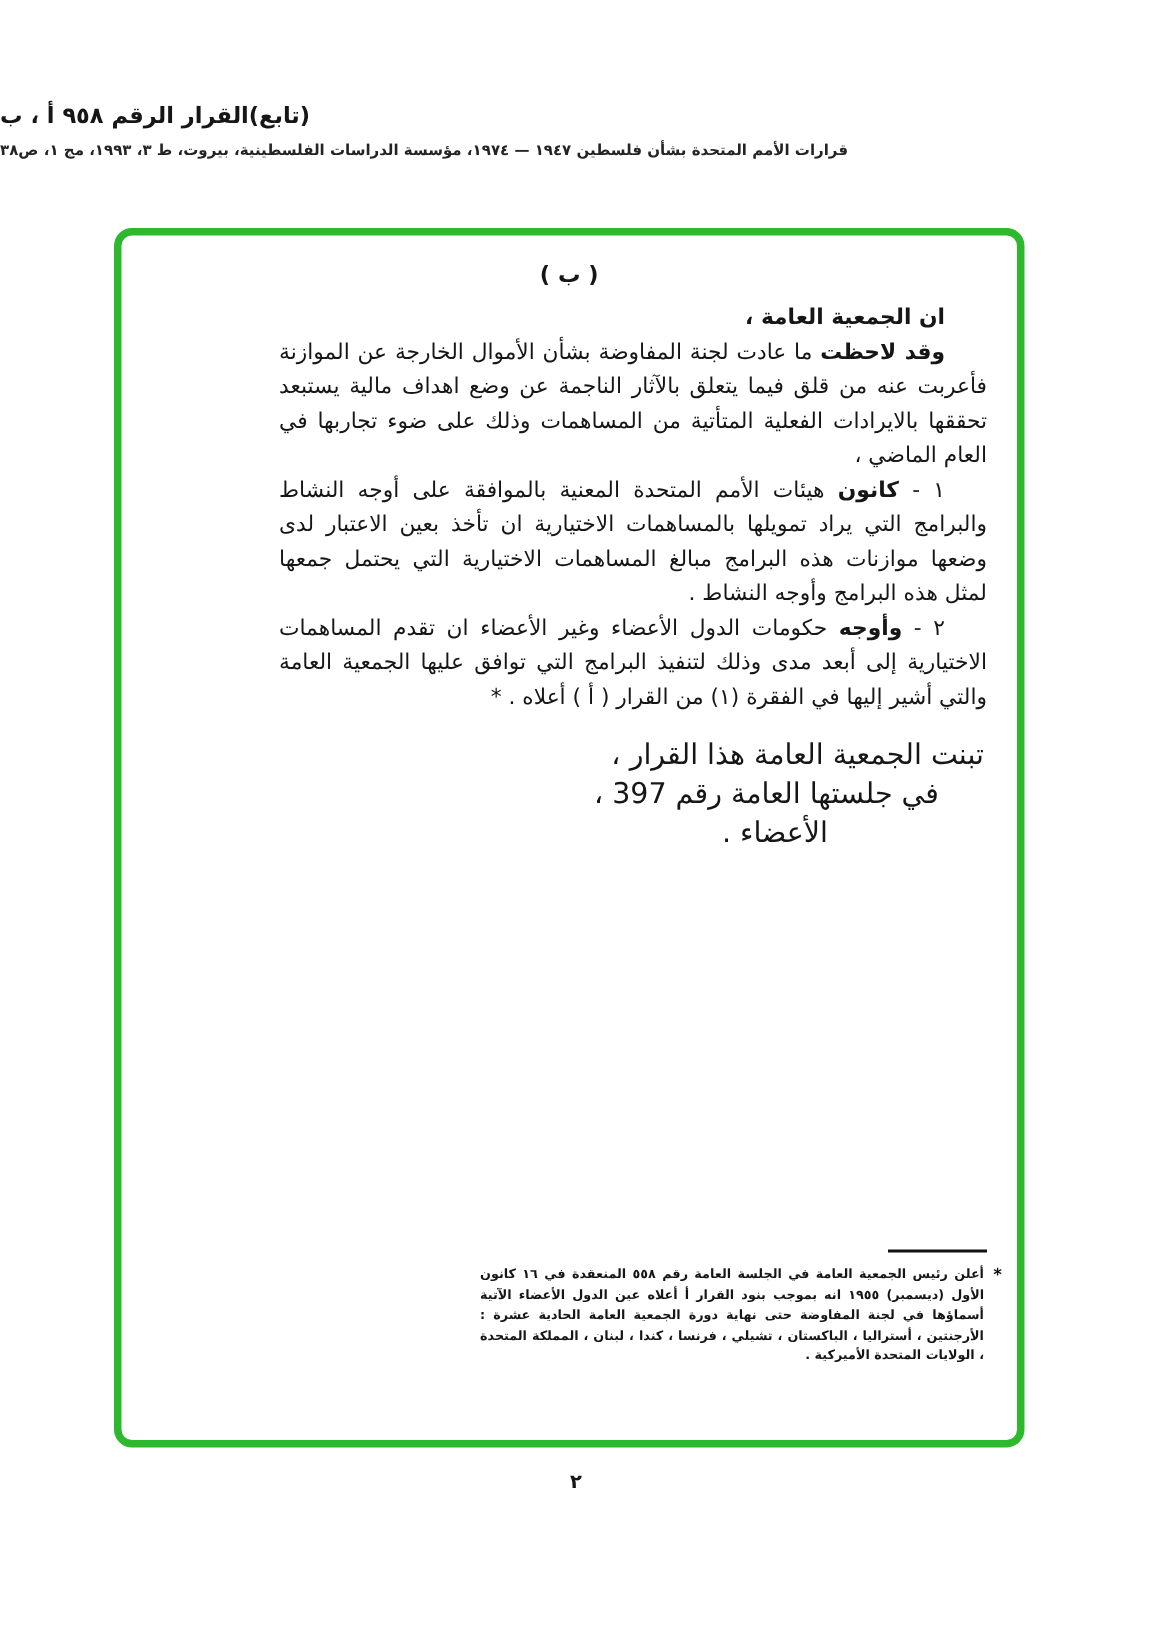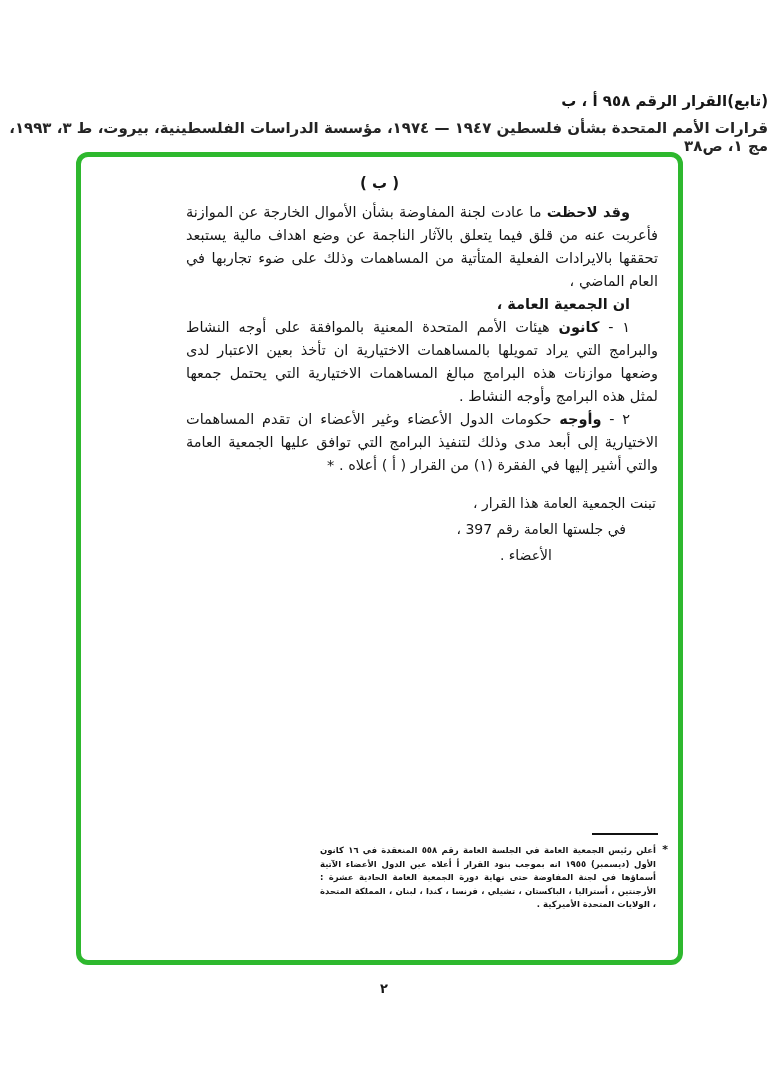--- a/index.html
+++ b/index.html
@@ -3,39 +3,39 @@
 <meta charset="utf-8">
 <style>
   * { margin:0; padding:0; box-sizing:border-box; }
   html, body { background:#ffffff; }
   body {
     width:768px; height:1085px; position:relative; overflow:hidden;
     font-family:"DejaVu Sans", sans-serif; color:#161616;
   }
   .page { position:absolute; inset:0; direction:rtl; }
 
-  .header { position:absolute; top:92px; left:0; width:100%; text-align:right; }
+  .header { position:absolute; top:68px; left:0; width:100%; text-align:left; }
   .header-title { font-size:15px; font-weight:bold; letter-spacing:.3px; }
-  .header-source { font-size:15px; font-weight:bold; margin-top:9px; color:#242424; }
+  .header-source { font-size:10px; font-weight:bold; margin-top:9px; color:#242424; }
 
   .green-box {
     position:absolute; top:152px; left:76px; width:607px; height:813px;
     border:5px solid #2eb82e; border-radius:12px; background:#ffffff;
   }
 
   .section-label { text-align:center; font-weight:bold; font-size:15px; margin-top:17px; }
 
   .body-text {
     width:472px; margin-top:9px; margin-right:20px; margin-left:auto;
     font-size:14.5px; line-height:23px; text-align:justify;
   }
   .para { text-indent:28px; }
   .b { font-weight:bold; }
 
-  .adoption { margin-top:13px; font-size:14px; line-height:26px; }
+  .adoption { margin-top:13px; font-size:19px; line-height:26px; }
   .adoption-line-0 { margin-right:2px; }
   .adoption-line-1 { margin-right:32px; }
   .adoption-line-2 { margin-right:106px; }
 
   .footnote-rule {
     position:absolute; top:676px; right:20px; width:66px;
     border-top:2px solid #111;
   }
   .footnote {
     position:absolute; top:687px; right:22px; width:336px;
@@ -57,23 +57,23 @@
     <div class="header-title">(تابع)القرار الرقم ٩٥٨ أ ، ب</div>
     <div class="header-source">قرارات الأمم المتحدة بشأن فلسطين ١٩٤٧ — ١٩٧٤، مؤسسة الدراسات الفلسطينية، بيروت، ط ٣، ١٩٩٣، مج ١، ص٣٨</div>
   </div>
 
   <div class="green-box">
 
     <div class="section-label">( ب )</div>
 
     <div class="body-text">
 
+      <p class="para b">ان الجمعية العامة ،</p>
+
       <p class="para"><span class="b">وقد لاحظت</span><span> ما عادت لجنة المفاوضة بشأن الأموال الخارجة عن الموازنة فأعربت عنه من قلق فيما يتعلق بالآثار الناجمة عن وضع اهداف مالية يستبعد تحققها بالايرادات الفعلية المتأتية من المساهمات وذلك على ضوء تجاربها في العام الماضي ،</span></p>
-
-      <p class="para b">ان الجمعية العامة ،</p>
 
       <p class="para"><span>١ - </span><span class="b">كانون</span><span> هيئات الأمم المتحدة المعنية بالموافقة على أوجه النشاط والبرامج التي يراد تمويلها بالمساهمات الاختيارية ان تأخذ بعين الاعتبار لدى وضعها موازنات هذه البرامج مبالغ المساهمات الاختيارية التي يحتمل جمعها لمثل هذه البرامج وأوجه النشاط .</span></p>
 
       <p class="para"><span>٢ - </span><span class="b">وأوجه</span><span> حكومات الدول الأعضاء وغير الأعضاء ان تقدم المساهمات الاختيارية إلى أبعد مدى وذلك لتنفيذ البرامج التي توافق عليها الجمعية العامة والتي أشير إليها في الفقرة (١) من القرار ( أ ) أعلاه . *</span></p>
 
       <div class="adoption">
         <div class="adoption-line-0">تبنت الجمعية العامة هذا القرار ،</div>
         <div class="adoption-line-1">في جلستها العامة رقم 397 ،</div>
         <div class="adoption-line-2">الأعضاء .</div>
       </div>

